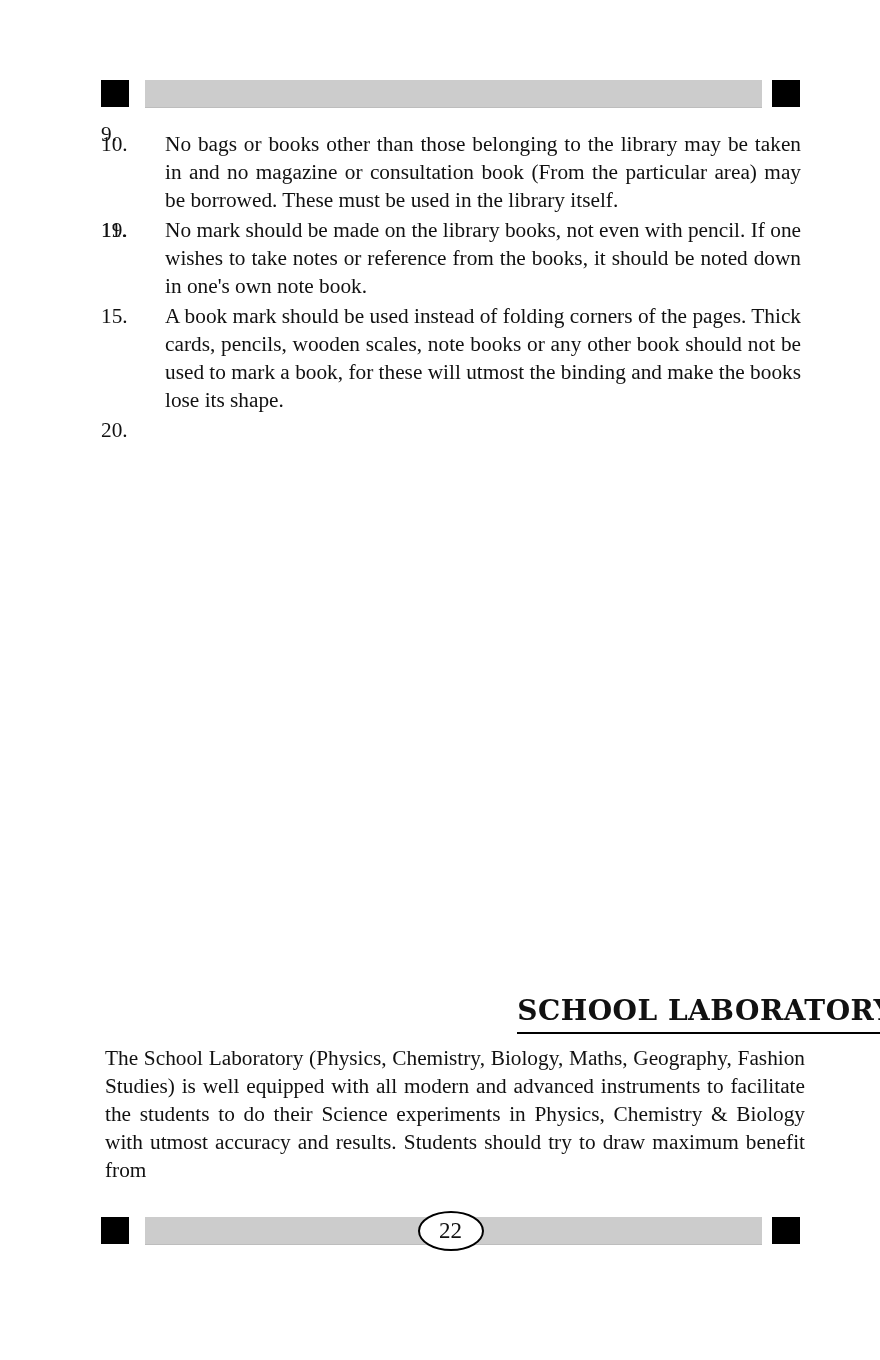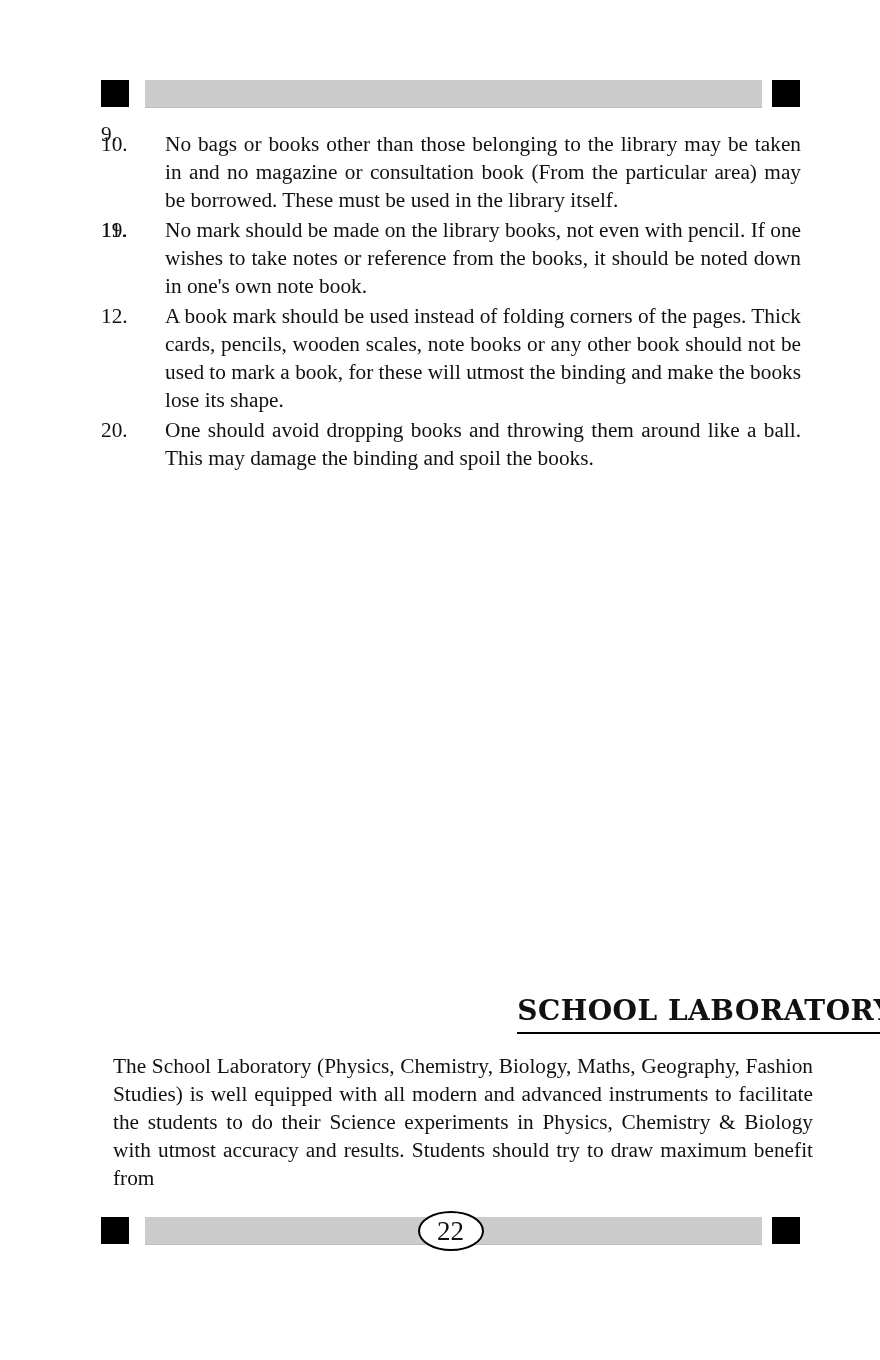--- a/index.html
+++ b/index.html
@@ -8,49 +8,49 @@
   .bar-row { position: absolute; left: 101px; width: 699px; height: 27px; }
   .bar-row .sq { position: absolute; top: 0; width: 28px; height: 27px; background: #000; }
   .bar-row .sq.left { left: 0; }
   .bar-row .sq.right { right: 0; }
   .bar-row .gray { position: absolute; left: 44px; right: 38px; top: 0; height: 27px;
                    background: #cccccc; border-bottom: 1px solid #bdbdbd; }
   #top-bar { top: 80px; }
   #bottom-bar { top: 1217px; }
   .page-num { position: absolute; left: 50%; top: -6px; transform: translateX(-50%);
               width: 62px; height: 36px; border: 2px solid #000; border-radius: 50%;
-              background: #fff; text-align: center; line-height: 36px; font-size: 27px; }
+              background: #fff; text-align: center; line-height: 36px; font-size: 23px; }
   .rules { position: absolute; left: 101px; top: 120px; width: 700px; margin: 0; padding: 0; list-style: none; }
   .rule { position: relative; padding-left: 64px; font-size: 21.3px; line-height: 28px;
           text-align: justify; margin-bottom: 2px; }
   .rule.gap { margin-top: 10px; }
   .rule .num { position: absolute; left: 0; top: 0; }
   .section-title { position: absolute; top: 994px; left: 14px; width: 880px; text-align: right; }
   .section-title span { display: inline-block; font-family: "DejaVu Serif", serif; font-weight: bold;
                         font-size: 28px; letter-spacing: 0.5px; padding-bottom: 4px;
                         border-bottom: 2px solid #000; line-height: 34px; }
   .para { position: absolute; left: 101px; top: 1040px; width: 700px; font-size: 21.3px;
-          line-height: 28px; text-align: justify; margin: 12px; }
+          line-height: 28px; text-align: justify; margin: 4px; }
 </style>
 </head>
 <body>
 
 <div class="bar-row" id="top-bar">
   <div class="sq left"></div>
   <div class="gray"></div>
   <div class="sq right"></div>
 </div>
 
 <ol class="rules">
   <li class="rule"><span class="num">9.</span></li>
   <li class="rule gap"><span class="num">10.</span><span>No bags or books other than those belonging to the library may be taken in and no magazine or consultation book (From the particular area) may be borrowed. These must be used in the library itself.</span></li>
   <li class="rule"><span class="num">11.</span></li>
   <li class="rule"><span class="num">19.</span><span>No mark should be made on the library books, not even with pencil. If one wishes to take notes or reference from the books, it should be noted down in one's own note book.</span></li>
-  <li class="rule"><span class="num">12.</span><span>A book mark should be used instead of folding corners of the pages. Thick cards, pencils, wooden scales, note books or any other book should not be used to mark a book, for these will utmost the binding and make the books lose its shape.</span></li>
-  <li class="rule"><span class="num">20.</span><span>One should avoid dropping books and throwing them around like a ball. This may damage the binding and spoil the books.</span></li>
+  <li class="rule"><span class="num">15.</span><span>A book mark should be used instead of folding corners of the pages. Thick cards, pencils, wooden scales, note books or any other book should not be used to mark a book, for these will utmost the binding and make the books lose its shape.</span></li>
+  <li class="rule"><span class="num">20.</span></li>
 </ol>
 
 <div class="section-title">
   <span>SCHOOL LABORATORY</span>
 </div>
 
 <p class="para">The School Laboratory (Physics, Chemistry, Biology, Maths, Geography, Fashion Studies) is well equipped with all modern and advanced instruments to facilitate the students to do their Science experiments in Physics, Chemistry &amp; Biology with utmost accuracy and results. Students should try to draw maximum benefit from</p>
 
 <div class="bar-row" id="bottom-bar">
   <div class="sq left"></div>

